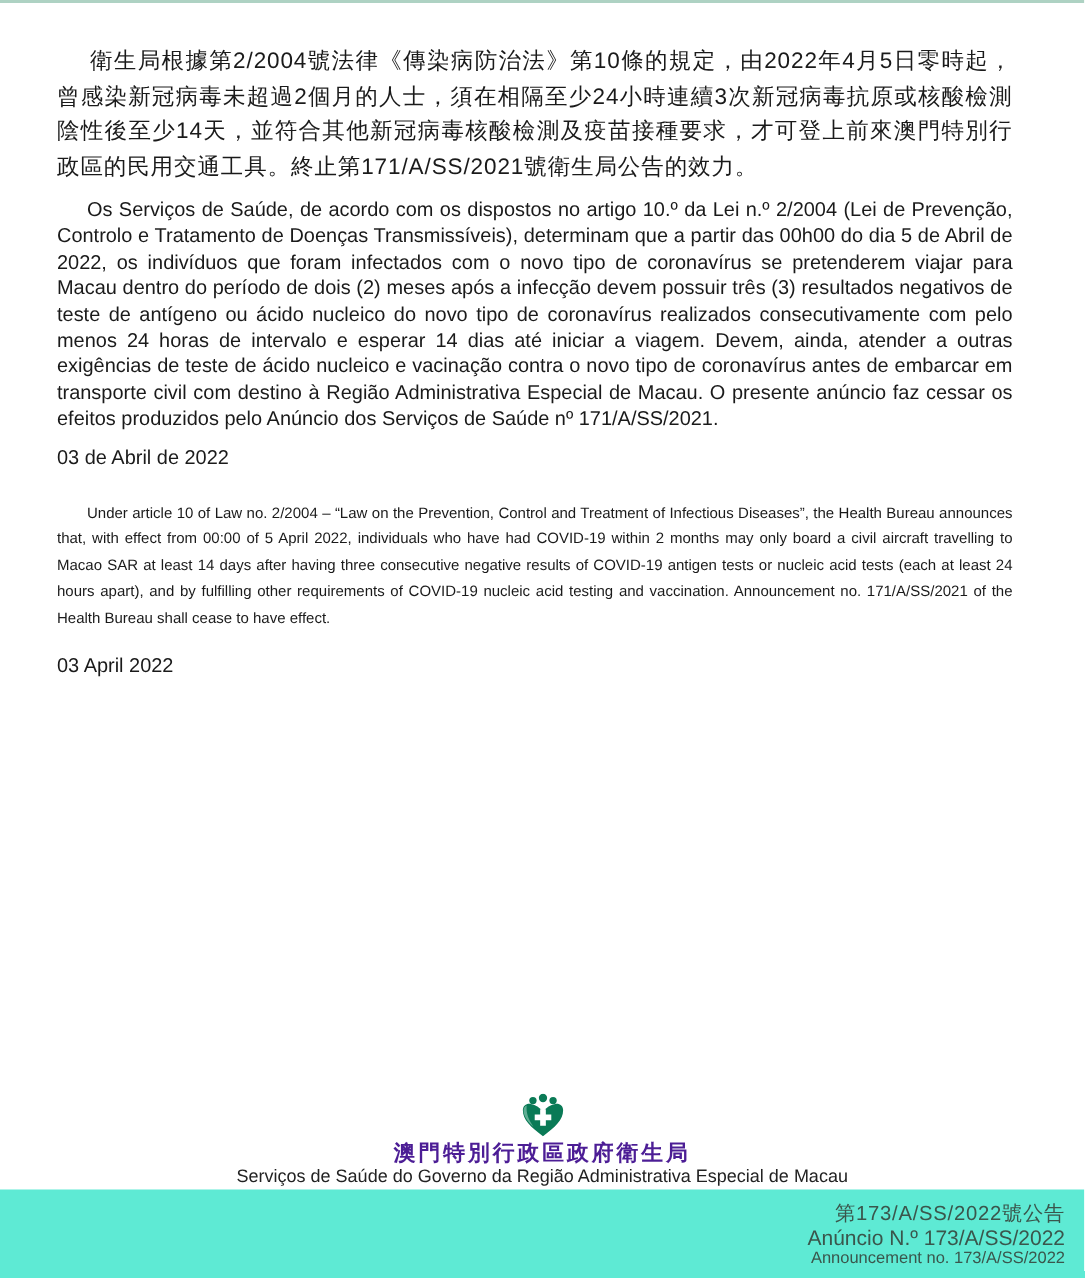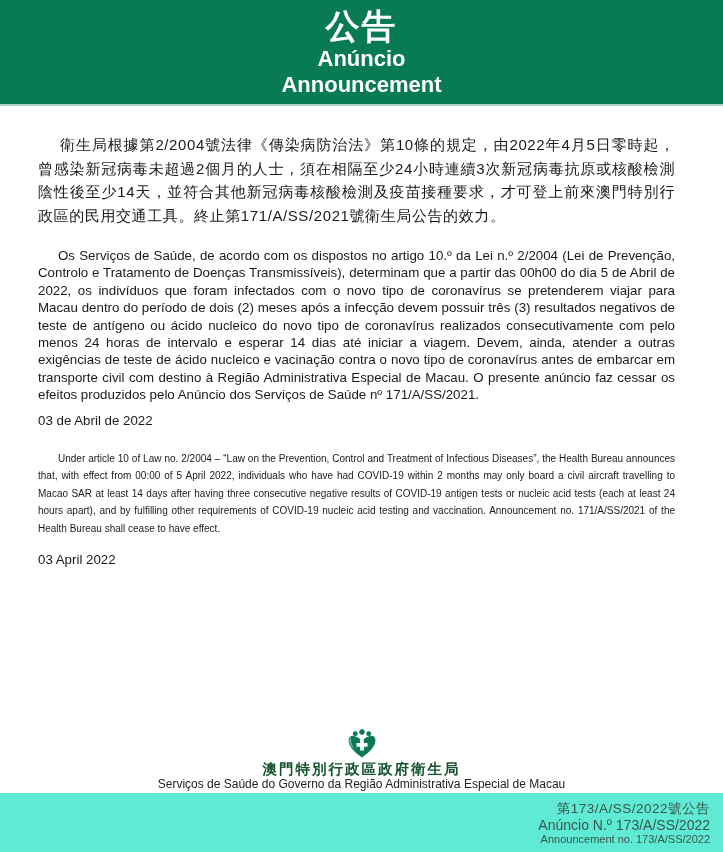--- a/index.html
+++ b/index.html
@@ -41,21 +41,21 @@
     margin-top:27px;
     font-size:15px;line-height:23.5px;
     letter-spacing:0.6px;
     text-indent:22px;
   }
   .zh-date{
     margin-top:13px;
     font-size:15px;line-height:22px;
   }
   .pt-para{
-    margin-top:20px;
+    margin-top:8px;
     font-size:13.3px;line-height:17.4px;
     text-indent:20px;
   }
   .pt-date{
     margin-top:8px;
     font-size:13.3px;line-height:17px;
   }
   .en-para{
     margin-top:21px;
     font-size:10px;line-height:17.5px;
@@ -68,21 +68,21 @@
   
   .org-block{
     position:absolute;
     left:0;right:0;
     bottom:61px;
     text-align:center;
   }
   .org-logo{ display:block;margin:0 auto 2px auto; }
   .org-name-zh{
     font-size:14.5px;font-weight:600;letter-spacing:2px;
-    color:#14532d;line-height:16px;
+    color:#4c1d95;line-height:16px;
   }
   .org-name-pt{
     font-size:12px;color:#222;line-height:13px;margin-top:1px;
   }
   
   .footer{
     position:absolute;
     left:0;right:0;bottom:0;
     height:59px;
     background:#5eead4;
@@ -93,25 +93,20 @@
   }
   .footer .f-zh{ font-size:13.5px;line-height:17px;letter-spacing:0.5px; }
   .footer .f-pt{ font-size:14px;line-height:12.5px;margin-top:2px; }
   .footer .f-en{ font-size:11px;line-height:12.5px;margin-top:1px; }
 </style>
 </head>
 <body>
 
 <div class="page">
 
-  <div class="header">
-    <div class="title-zh">公告</div>
-    <div class="title-pt">Anúncio</div>
-    <div class="title-en">Announcement</div>
-  </div>
   <div class="header-rule"></div>
 
   <div class="body">
     <div class="para zh-para">衛生局根據第2/2004號法律《傳染病防治法》第10條的規定，由2022年4月5日零時起，曾感染新冠病毒未超過2個月的人士，須在相隔至少24小時連續3次新冠病毒抗原或核酸檢測陰性後至少14天，並符合其他新冠病毒核酸檢測及疫苗接種要求，才可登上前來澳門特別行政區的民用交通工具。終止第171/A/SS/2021號衛生局公告的效力。</div>
 
     <div class="para pt-para">Os Serviços de Saúde, de acordo com os dispostos no artigo 10.º da Lei n.º 2/2004 (Lei de Prevenção, Controlo e Tratamento de Doenças Transmissíveis), determinam que a partir das 00h00 do dia 5 de Abril de 2022, os indivíduos que foram infectados com o novo tipo de coronavírus se pretenderem viajar para Macau dentro do período de dois (2) meses após a infecção devem possuir três (3) resultados negativos de teste de antígeno ou ácido nucleico do novo tipo de coronavírus realizados consecutivamente com pelo menos 24 horas de intervalo e esperar 14 dias até iniciar a viagem. Devem, ainda, atender a outras exigências de teste de ácido nucleico e vacinação contra o novo tipo de coronavírus antes de embarcar em transporte civil com destino à Região Administrativa Especial de Macau. O presente anúncio faz cessar os efeitos produzidos pelo Anúncio dos Serviços de Saúde nº 171/A/SS/2021.</div>
     <div class="pt-date">03 de Abril de 2022</div>
 
     <div class="para en-para">Under article 10 of Law no. 2/2004 – “Law on the Prevention, Control and Treatment of Infectious Diseases”, the Health Bureau announces that, with effect from 00:00 of 5 April 2022, individuals who have had COVID-19 within 2 months may only board a civil aircraft travelling to Macao SAR at least 14 days after having three consecutive negative results of COVID-19 antigen tests or nucleic acid tests (each at least 24 hours apart), and by fulfilling other requirements of COVID-19 nucleic acid testing and vaccination. Announcement no. 171/A/SS/2021 of the Health Bureau shall cease to have effect.</div>
     <div class="en-date">03 April 2022</div>

